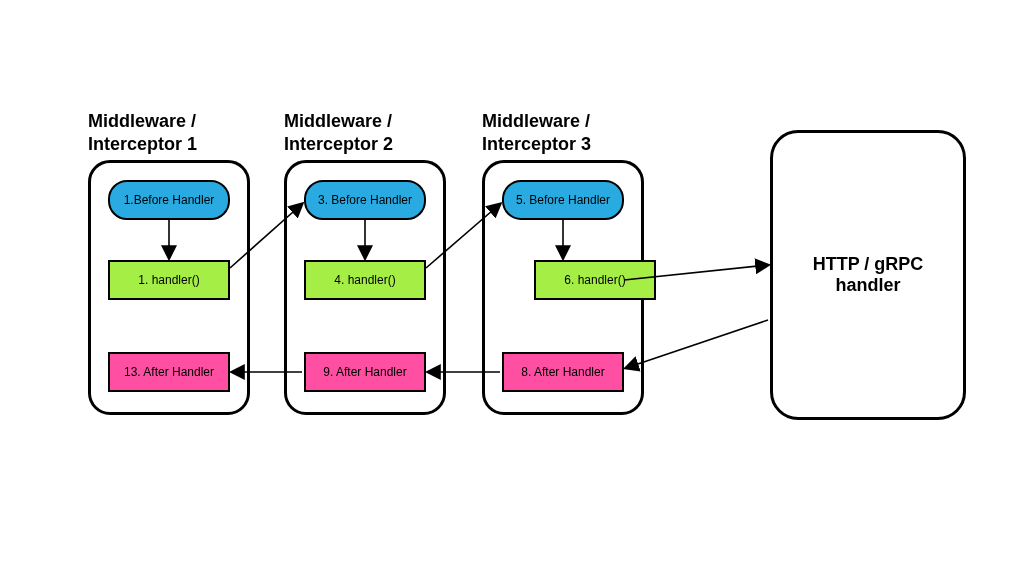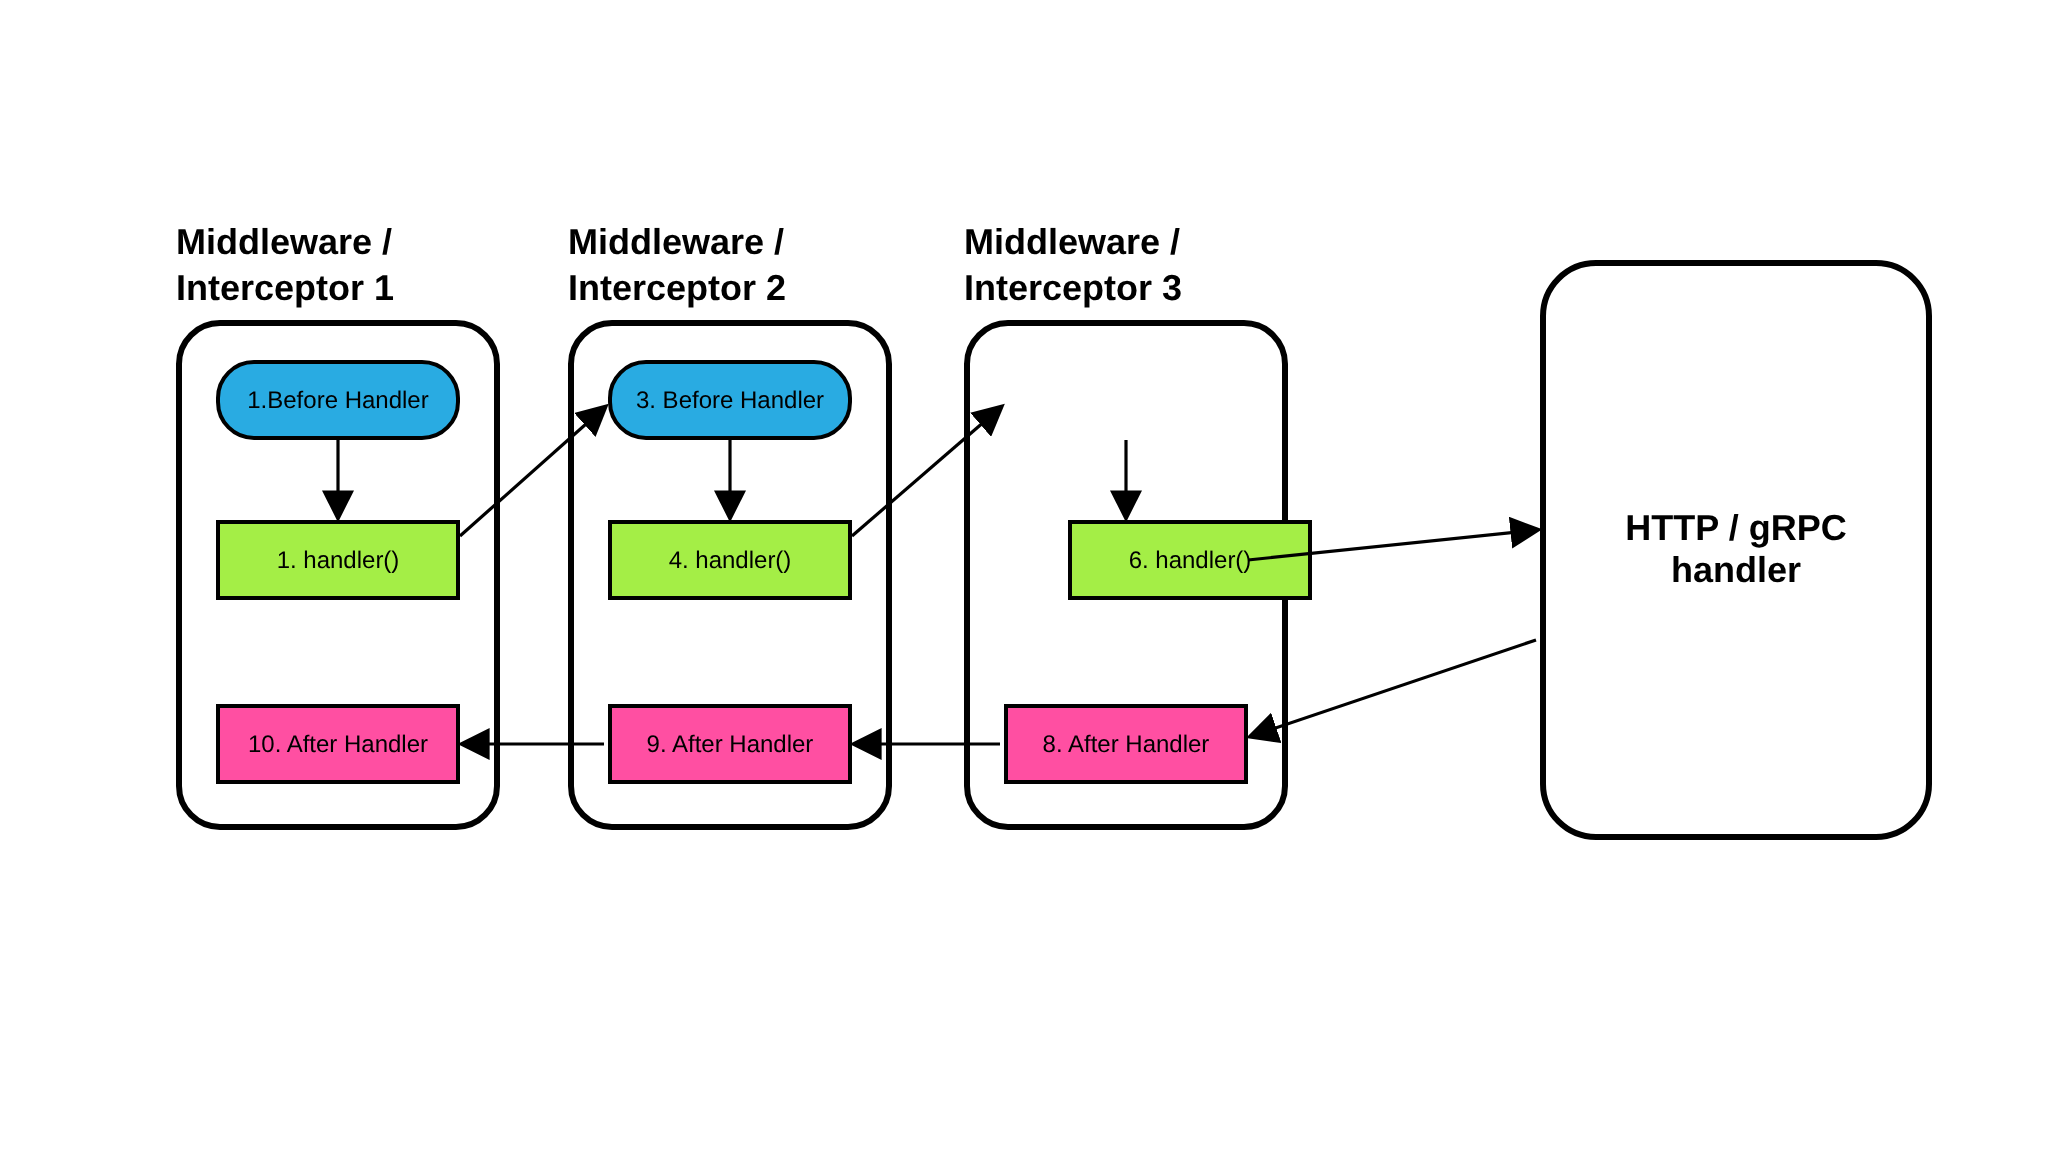--- a/index.html
+++ b/index.html
@@ -78,26 +78,27 @@
 Interceptor 2</div>
   <div class="mw-title" style="left:482px; top:110px;">Middleware /
 Interceptor 3</div>
 
   <div class="mw-box" style="left:88px;  top:160px;"></div>
   <div class="mw-box" style="left:284px; top:160px;"></div>
   <div class="mw-box" style="left:482px; top:160px;"></div>
 
   <div class="stage before" style="left:108px; top:180px;">1.Before Handler</div>
   <div class="stage handler" style="left:108px; top:260px;">1. handler()</div>
-  <div class="stage after" style="left:108px; top:352px;">10. After Handler</div>
+  <div class="stage after" style="left:108px; top:352px;">13. After Handler</div>
 
   <div class="stage before" style="left:304px; top:180px;">3. Before Handler</div>
   <div class="stage handler" style="left:304px; top:260px;">4. handler()</div>
   <div class="stage after" style="left:304px; top:352px;">9. After Handler</div>
 
+  <div class="stage before" style="left:502px; top:180px;">5. Before Handler</div>
   <div class="stage handler" style="left:502px; top:260px;margin-left:32px;">6. handler()</div>
   <div class="stage after" style="left:502px; top:352px;">8. After Handler</div>
 
   <div class="final-box" style="left:770px; top:130px; width:196px; height:290px;">HTTP / gRPC handler</div>
 
   <svg class="arrows">
     <defs>
       <marker id="ah" markerWidth="10" markerHeight="10" refX="8" refY="5" orient="auto">
         <path d="M0,0 L10,5 L0,10 Z" fill="#000"></path>
       </marker>

